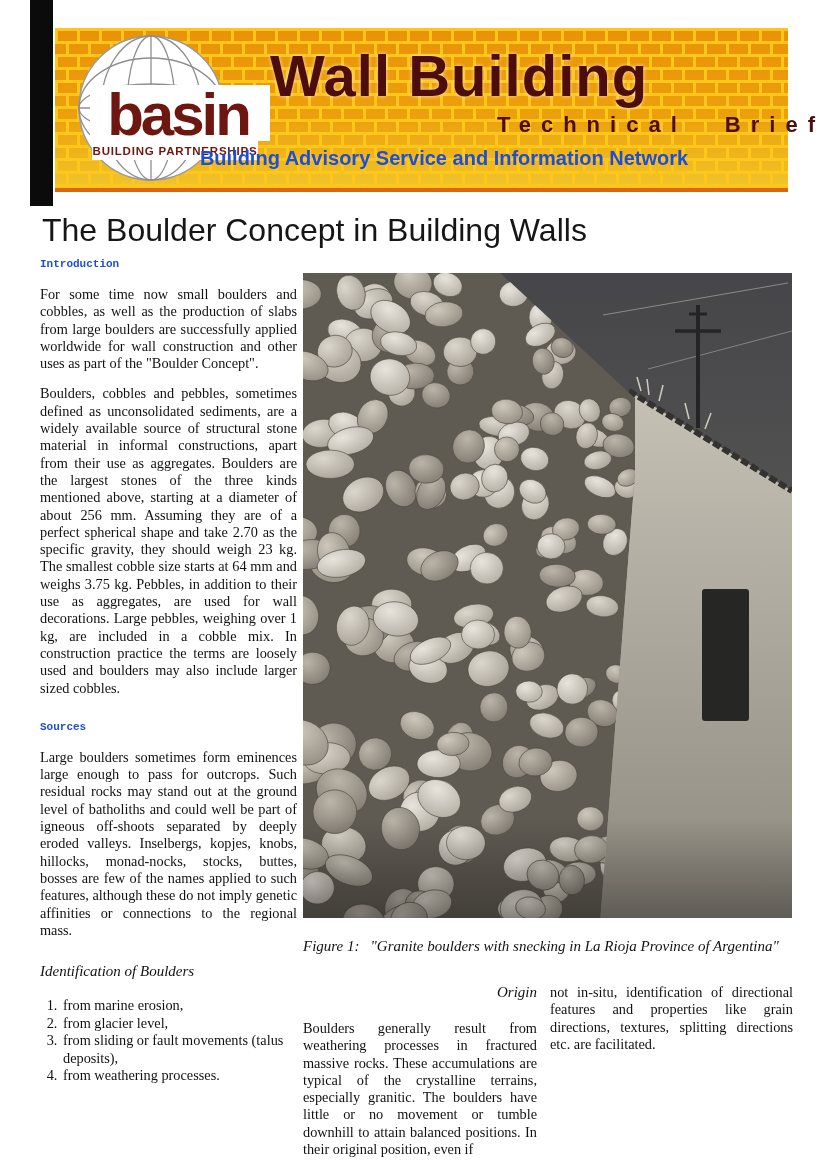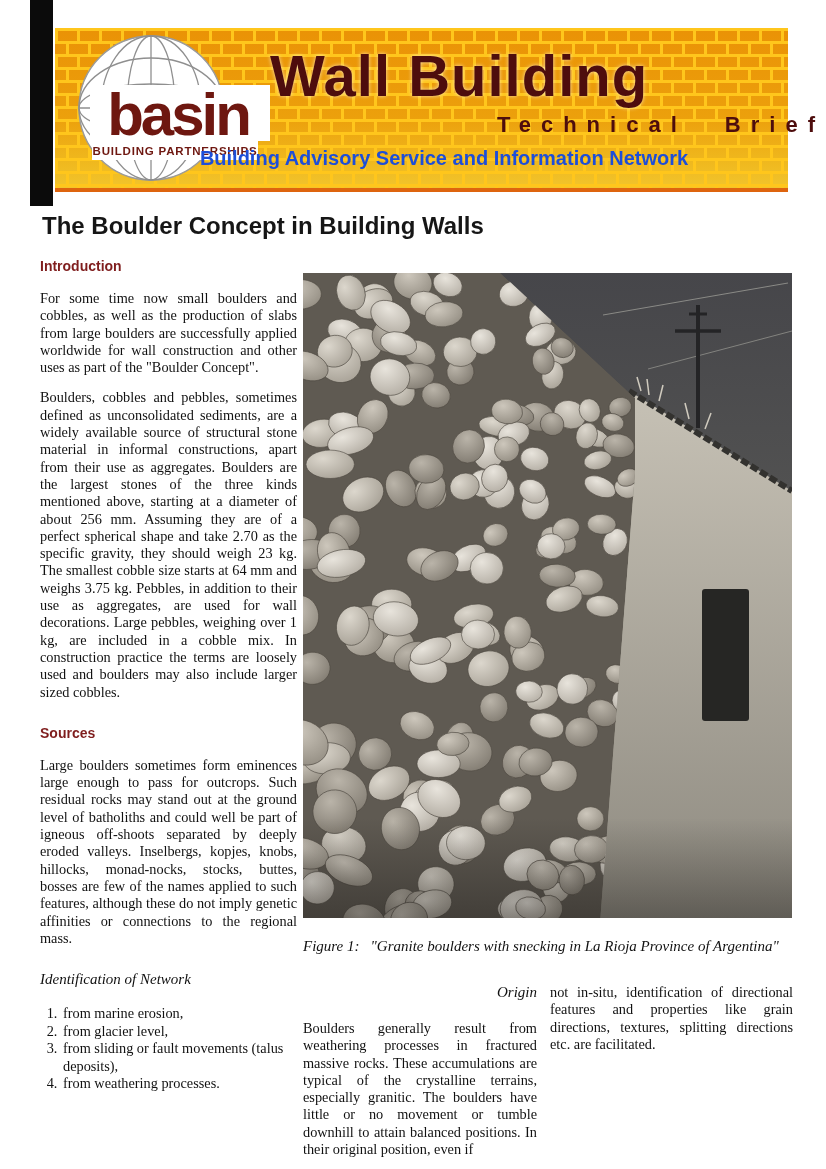--- a/index.html
+++ b/index.html
@@ -18,25 +18,25 @@
             letter-spacing:1px;color:#4e0d0d;text-shadow:0 0 4px rgba(255,243,205,.85);white-space:nowrap;}
   .mh-sub{position:absolute;left:215px;top:84px;width:555px;text-align:right;
           font-family:"Liberation Sans", sans-serif;font-weight:700;font-size:22px;
           letter-spacing:10px;word-spacing:22px;color:#4e0d0d;white-space:nowrap;}
   .mh-banner{position:absolute;left:45px;top:119px;width:688px;text-align:center;
              font-family:"Liberation Sans", sans-serif;font-weight:700;font-size:20px;
              color:#1d4ed8;white-space:nowrap;}
 
   
   .doc-title{position:absolute;left:42px;top:212px;margin:0;
-             font-family:"Liberation Sans", sans-serif;font-weight:700;font-size:24px;color:#161616;}
+             font-family:"Liberation Sans", sans-serif;font-weight:400;font-size:32px;color:#161616;}
 
   .col-left{position:absolute;left:40px;top:258px;width:257px;}
-  .col-left h2{font-family:Liberation Sans, sans-serif;font-weight:700;font-size:14px;
-               color:#7f1d1d;margin:0 0 16px 0;}
+  .col-left h2{font-family:Liberation Mono, monospace;font-weight:700;font-size:11px;
+               color:#1d4ed8;margin:0 0 16px 0;}
   .col-left h2.later{margin-top:24px;}
   p.body{font-size:14.3px;line-height:17.3px;text-align:justify;margin:0 0 13px 0;}
   .subhead-italic{font-style:italic;font-weight:400;font-size:15px;margin:24px 0 17px 0;
                   font-family:"Liberation Serif", serif;}
   ol.deposit-list{margin:17px 0 0 0;padding-left:21px;font-size:14.3px;line-height:17.6px;}
   ol.deposit-list li{margin:0;padding-left:2px;}
 
   .figure-block{position:absolute;left:303px;top:273px;width:489px;margin:0;}
   .figure-block figcaption{margin-top:16px;font-style:italic;font-size:15px;color:#111;}
   .figure-block .cap-label{margin-right:11px;}
@@ -102,21 +102,21 @@
   <h1 class="doc-title">The Boulder Concept in Building Walls</h1>
 
   <div class="col-left">
     <h2>Introduction</h2>
     <p class="body">For some time now small boulders and cobbles, as well as the production of slabs from large boulders are successfully applied worldwide for wall construction and other uses as part of the "Boulder Concept".</p>
     <p class="body">Boulders, cobbles and pebbles, sometimes defined as unconsolidated sediments, are a widely available source of structural stone material in informal constructions, apart from their use as aggregates. Boulders are the largest stones of the three kinds mentioned above, starting at a diameter of about 256 mm. Assuming they are of a perfect spherical shape and take 2.70 as the specific gravity, they should weigh 23 kg. The smallest cobble size starts at 64 mm and weighs 3.75 kg. Pebbles, in addition to their use as aggregates, are used for wall decorations. Large pebbles, weighing over 1 kg, are included in a cobble mix. In construction practice the terms are loosely used and boulders may also include larger sized cobbles.</p>
 
     <h2 class="later">Sources</h2>
     <p class="body">Large boulders sometimes form eminences large enough to pass for outcrops. Such residual rocks may stand out at the ground level of batholiths and could well be part of igneous off-shoots separated by deeply eroded valleys. Inselbergs, kopjes, knobs, hillocks, monad-nocks, stocks, buttes, bosses are few of the names applied to such features, although these do not imply genetic affinities or connections to the regional mass.</p>
 
-    <div class="subhead-italic">Identification of Network</div>
+    <div class="subhead-italic">Identification of Boulders</div>
     <ol class="deposit-list">
       <li>from marine erosion,</li>
       <li>from glacier level,</li>
       <li>from sliding or fault movements (talus deposits),</li>
       <li>from weathering processes.</li>
     </ol>
   </div>
 
   <figure class="figure-block">
     <svg id="photo" width="489" height="645" viewBox="0 0 489 645">

